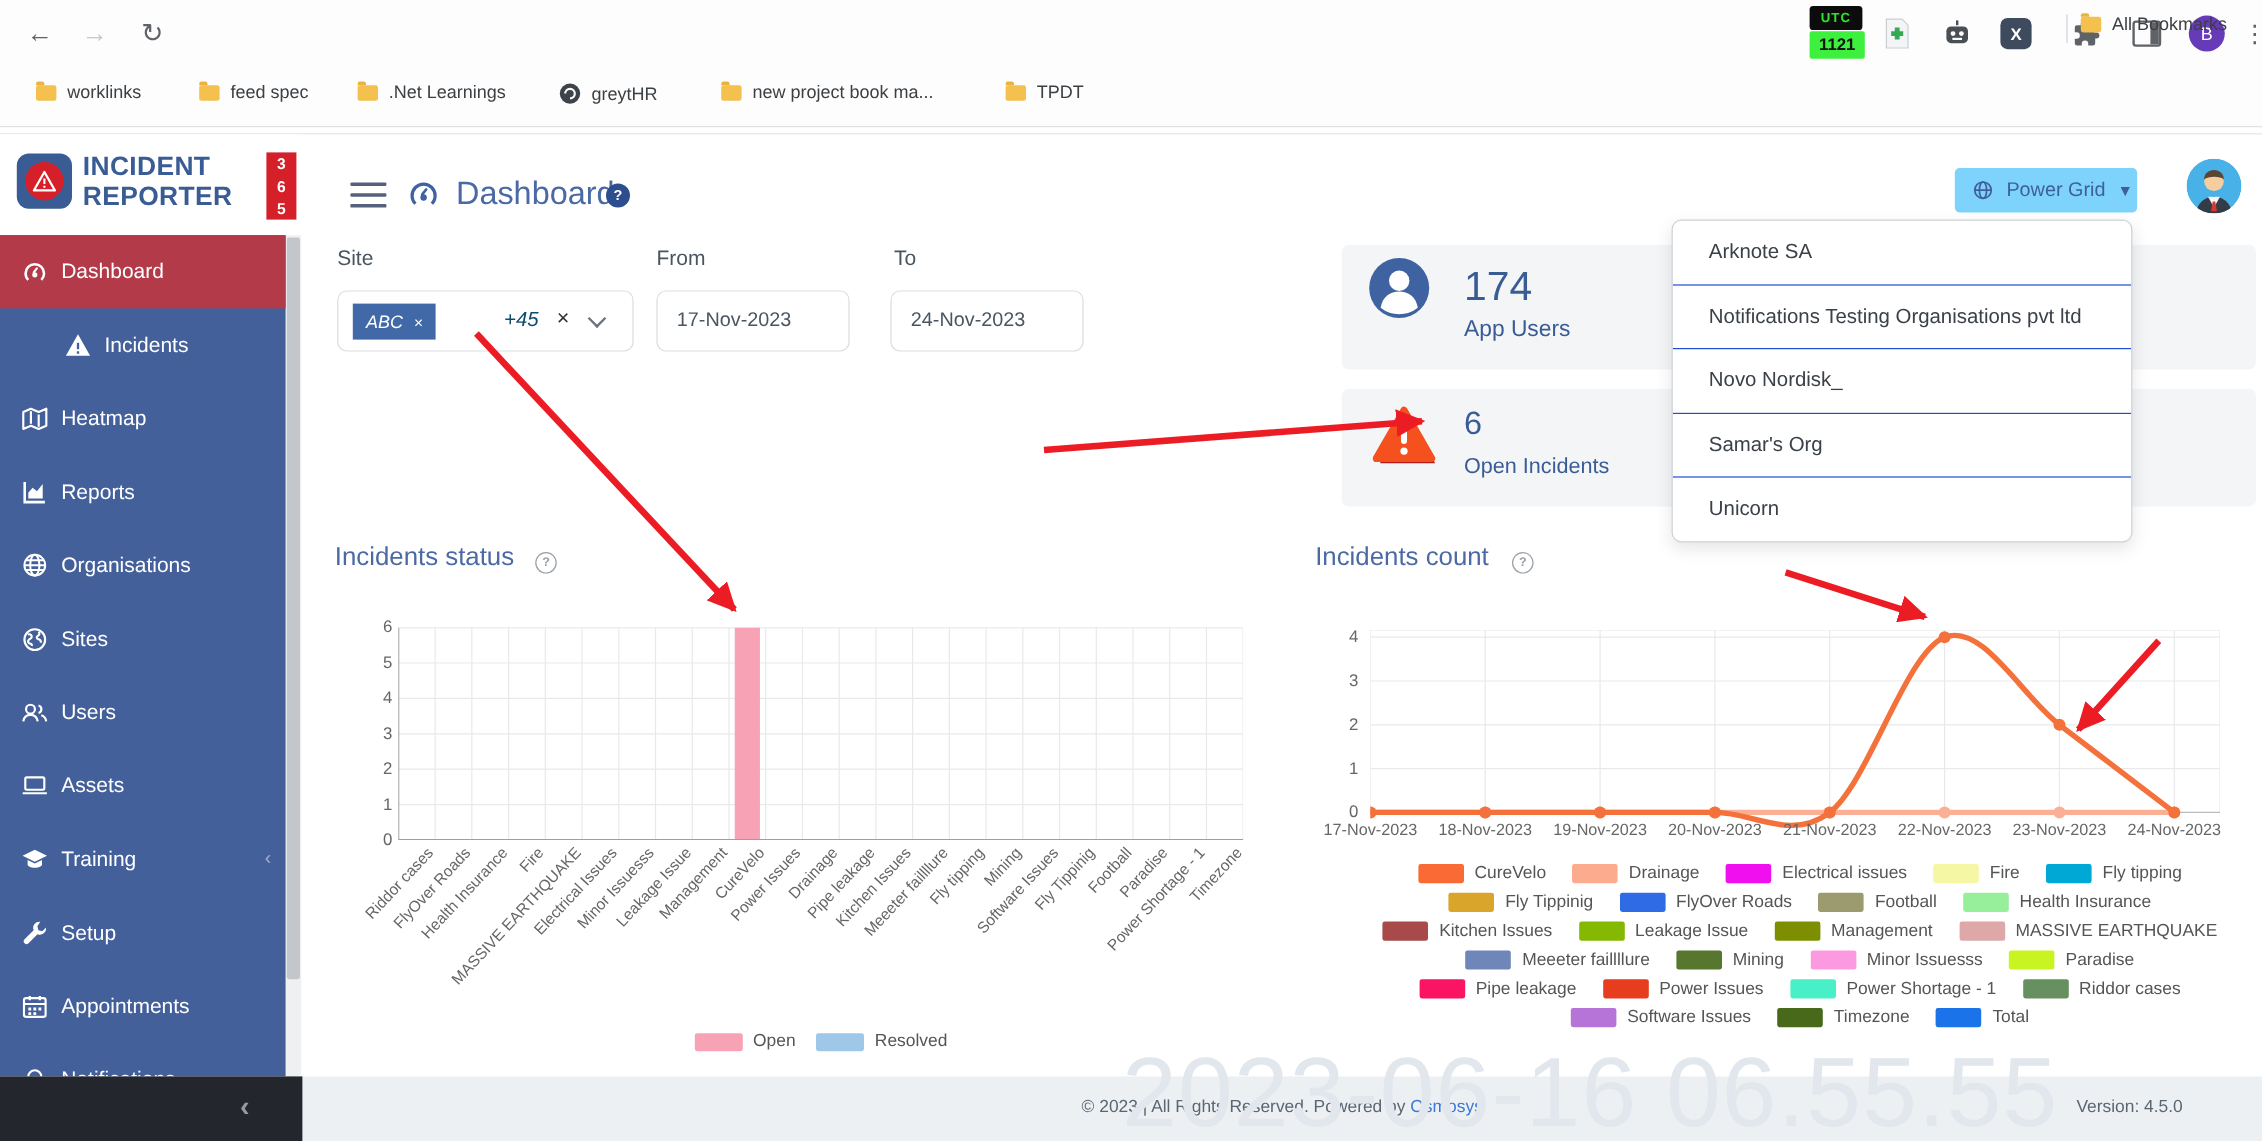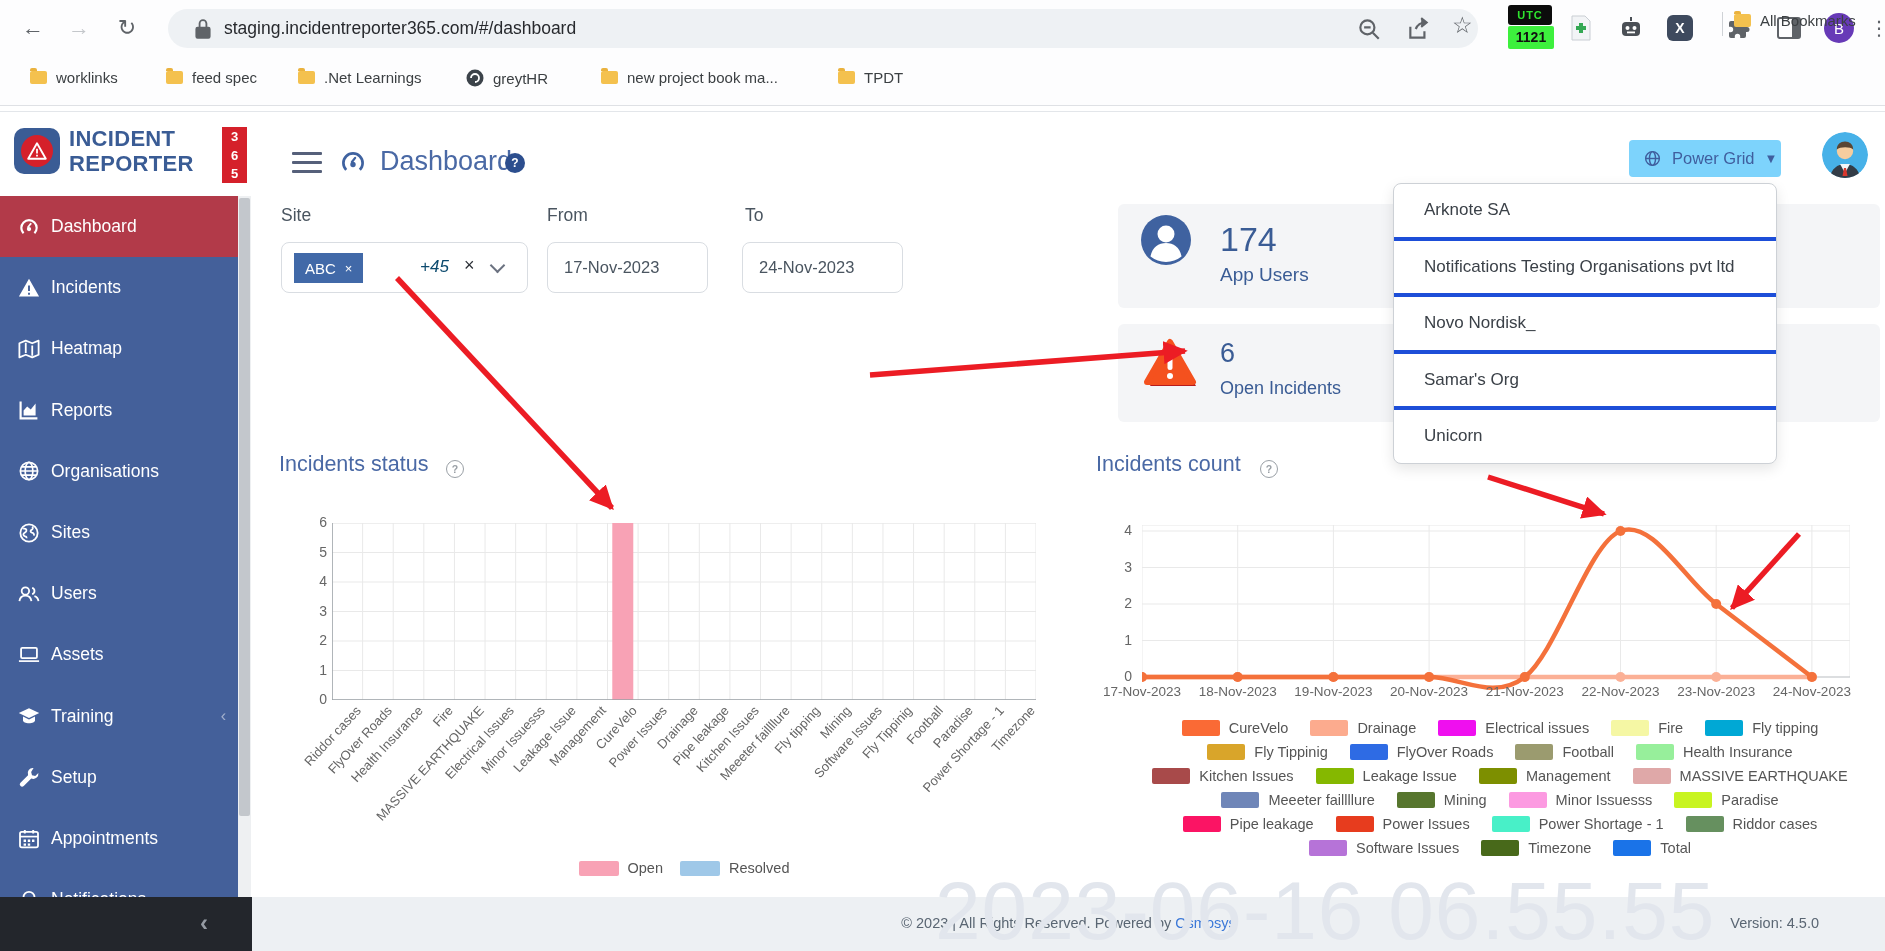--- a/index.html
+++ b/index.html
@@ -49,33 +49,33 @@
   .hamburger{position:absolute;left:292px;top:152px;width:30px;cursor:pointer;}
   .hamburger div{height:3px;background:#56607a;margin-bottom:6px;border-radius:1px;}
   .pagetitle{position:absolute;left:380px;top:146px;font-size:27px;color:#4a69a5;}
   .helpfill{position:absolute;width:20px;height:20px;border-radius:50%;background:#2c4e8e;color:#fff;font-size:12px;font-weight:bold;display:flex;align-items:center;justify-content:center;}
   .helpout{position:absolute;width:16px;height:16px;border-radius:50%;border:1.5px solid #9aa0a6;color:#9aa0a6;font-size:10.5px;font-weight:bold;display:flex;align-items:center;justify-content:center;}
   .orgbtn{position:absolute;left:1629px;top:140px;width:152px;height:37px;background:#7dd3fc;border-radius:4px;display:flex;align-items:center;color:#3f5e9e;font-size:16.5px;}
   .orgbtn .caret{margin-left:10px;font-size:13px;}
   .avatar-user{position:absolute;left:1822px;top:132px;width:46px;height:46px;border-radius:50%;overflow:hidden;}
   .flabel{position:absolute;top:205px;font-size:17.5px;color:#4a5560;}
   .fbox{position:absolute;top:242px;height:51px;background:#fff;border:1px solid #d9dde2;border-radius:8px;box-sizing:border-box;}
-  .chip{position:absolute;left:12px;top:10px;height:30px;background:#4169a8;border-radius:0;color:#fff;font-size:15px;display:flex;align-items:center;padding:0 11px;gap:9px;}
+  .chip{position:absolute;left:12px;top:10px;height:30px;background:#4169a8;border-radius:0;color:#fff;font-size:15px;display:flex;align-items:center;padding:0 11px;gap:9px;font-style:italic;}
   .chip .x{font-size:13px;}
   .cssdown{display:inline-block;width:9px;height:9px;border-left:2px solid #6b7280;border-bottom:2px solid #6b7280;transform:rotate(-45deg);}
   .dateval{font-size:16.5px;color:#4a5560;line-height:49px;padding-left:16px;}
 
   
   .card{position:absolute;left:1118px;width:762px;background:#f4f5f7;border-radius:6px;}
   .card .val{position:absolute;left:102px;font-size:34px;color:#3a5c95;font-weight:500;}
   .card .lab{position:absolute;left:102px;font-size:19px;color:#3a5c95;}
 
   
   .dropdown{position:absolute;left:1393px;top:183px;width:382px;background:#fff;border:1px solid #cdd1d6;border-radius:8px;box-shadow:0 5px 14px rgba(0,0,0,.1);z-index:30;overflow:hidden;}
-  .dropdown div{height:52.6px;line-height:52.6px;padding-left:30px;font-size:17px;color:#3b4148;border-top:4px solid #1d4ed8;}
+  .dropdown div{height:52.6px;line-height:52.6px;padding-left:30px;font-size:17px;color:#3b4148;border-top:1px solid #1d4ed8;}
   .dropdown div:first-child{border-top:none;}
 
   
   .charttitle{position:absolute;font-size:21.5px;color:#4a69a5;}
   .ylab{position:absolute;width:30px;text-align:right;font-size:14px;color:#666;}
   .xcat{position:absolute;top:0;width:170px;text-align:right;font-size:13px;color:#666;transform-origin:100% 0;transform:rotate(-47deg);white-space:nowrap;}
   .xdate{position:absolute;width:96px;text-align:center;font-size:13.5px;color:#666;top:684px;}
   .legend1{position:absolute;left:332px;top:860px;width:704px;display:flex;justify-content:center;gap:17px;}
   .legend1 .it, .legend2 .it{display:flex;align-items:center;gap:9px;font-size:14.5px;color:#555;}
   .sw{width:40px;height:15px;border-radius:2px;flex:none;}
@@ -92,40 +92,20 @@
 </style>
 </head>
 <body>
 
 <div class="page">
 
   <div class="chrome">
     <div class="navic" style="left:16px;">←</div>
     <div class="navic" style="left:62px;color:#c4c7cb;">→</div>
     <div class="navic" style="left:110px;">↻</div>
-    <div class="omnibox">
-      <svg class="obic" style="left:22px;" viewBox="0 0 24 24">
-          <path fill="#5f6368" d="M12 3a4 4 0 0 0-4 4v3H7a2 2 0 0 0-2 2v7a2 2 0 0 0 2 2h10a2 2 0 0 0 2-2v-7a2 2 0 0 0-2-2h-1V7a4 4 0 0 0-4-4zm-2.3 7V7a2.3 2.3 0 0 1 4.6 0v3z"></path>
-        </svg>
-      <span class="url">staging.incidentreporter365.com/#/dashboard</span>
-      <svg class="obic" style="left:1188px;" viewBox="0 0 24 24">
-          <g fill="none" stroke="#5f6368" stroke-width="2">
-            <circle cx="10.5" cy="10.5" r="6.5"></circle>
-            <path d="M15.5 15.5 21 21M7.5 10.5h6"></path>
-          </g>
-        </svg>
-      <svg class="obic" style="left:1238px;" viewBox="0 0 24 24">
-          <g fill="none" stroke="#5f6368" stroke-width="2">
-            <path d="M4 10v10h13V14"></path>
-            <path d="M9 12c2-5 6-6 9-6"></path>
-            <path d="m14 2 5 4-5 4" fill="#5f6368"></path>
-          </g>
-        </svg>
-      <div class="obic" style="left:1284px;top:3px;font-size:23px;color:#5f6368;">☆</div>
-    </div>
     <div class="utc">
       <div class="t">UTC</div>
       <div class="b">1121</div>
     </div>
     <div class="extic" style="left:1566px;">
       <svg width="26" height="28" viewBox="0 0 26 28">
           <path d="M4 2h13l5 5v19H4z" fill="#f2f4f6" stroke="#c9ced3"></path>
           <path d="M13 9v10M8 14h10" stroke="#34a853" stroke-width="4"></path>
         </svg>
     </div>
@@ -208,21 +188,21 @@
       <div class="sideitem active" style="top: 0px;">
         <svg class="ic" viewBox="0 0 20 20">
           <g fill="#fff">
             <path d="M10 3.4a7.3 7.3 0 0 0-7.3 7.3c0 2 .8 3.8 2.1 5.1l1.3-1.2a5.5 5.5 0 0 1-1.6-3.9 5.5 5.5 0 1 1 11 0c0 1.5-.6 2.8-1.6 3.8l1.3 1.3a7.3 7.3 0 0 0 2.1-5.1A7.3 7.3 0 0 0 10 3.4z"></path>
             <circle cx="10" cy="11.7" r="1.8"></circle>
             <rect x="9.3" y="6" width="1.5" height="5" rx=".75" transform="rotate(38 10 9)"></rect>
           </g>
         </svg>
         <span>Dashboard</span>
       </div>
-      <div class="sideitem" style="top: 61.2px;">
+      <div class="sideitem" style="top: 61.2px; padding-left: 36px;">
         <svg class="ic" viewBox="0 0 20 20">
           <path fill="#fff" fill-rule="evenodd" d="M10 2.2 18.4 17H1.6zM9.2 8h1.6v4.6H9.2zm0 6h1.6v1.7H9.2z"></path>
         </svg>
         <span>Incidents</span>
       </div>
       <div class="sideitem" style="top: 122.4px;">
         <svg class="ic" viewBox="0 0 20 20">
           <path d="M2 5.2 7.3 3l5.4 2.2L18 3v11.8L12.7 17l-5.4-2.2L2 17zM7.3 4.8v8.6m5.4-6.4v8.6" fill="none" stroke="#fff" stroke-width="1.5" stroke-linejoin="round"></path>
         </svg>
         <span>Heatmap</span>

